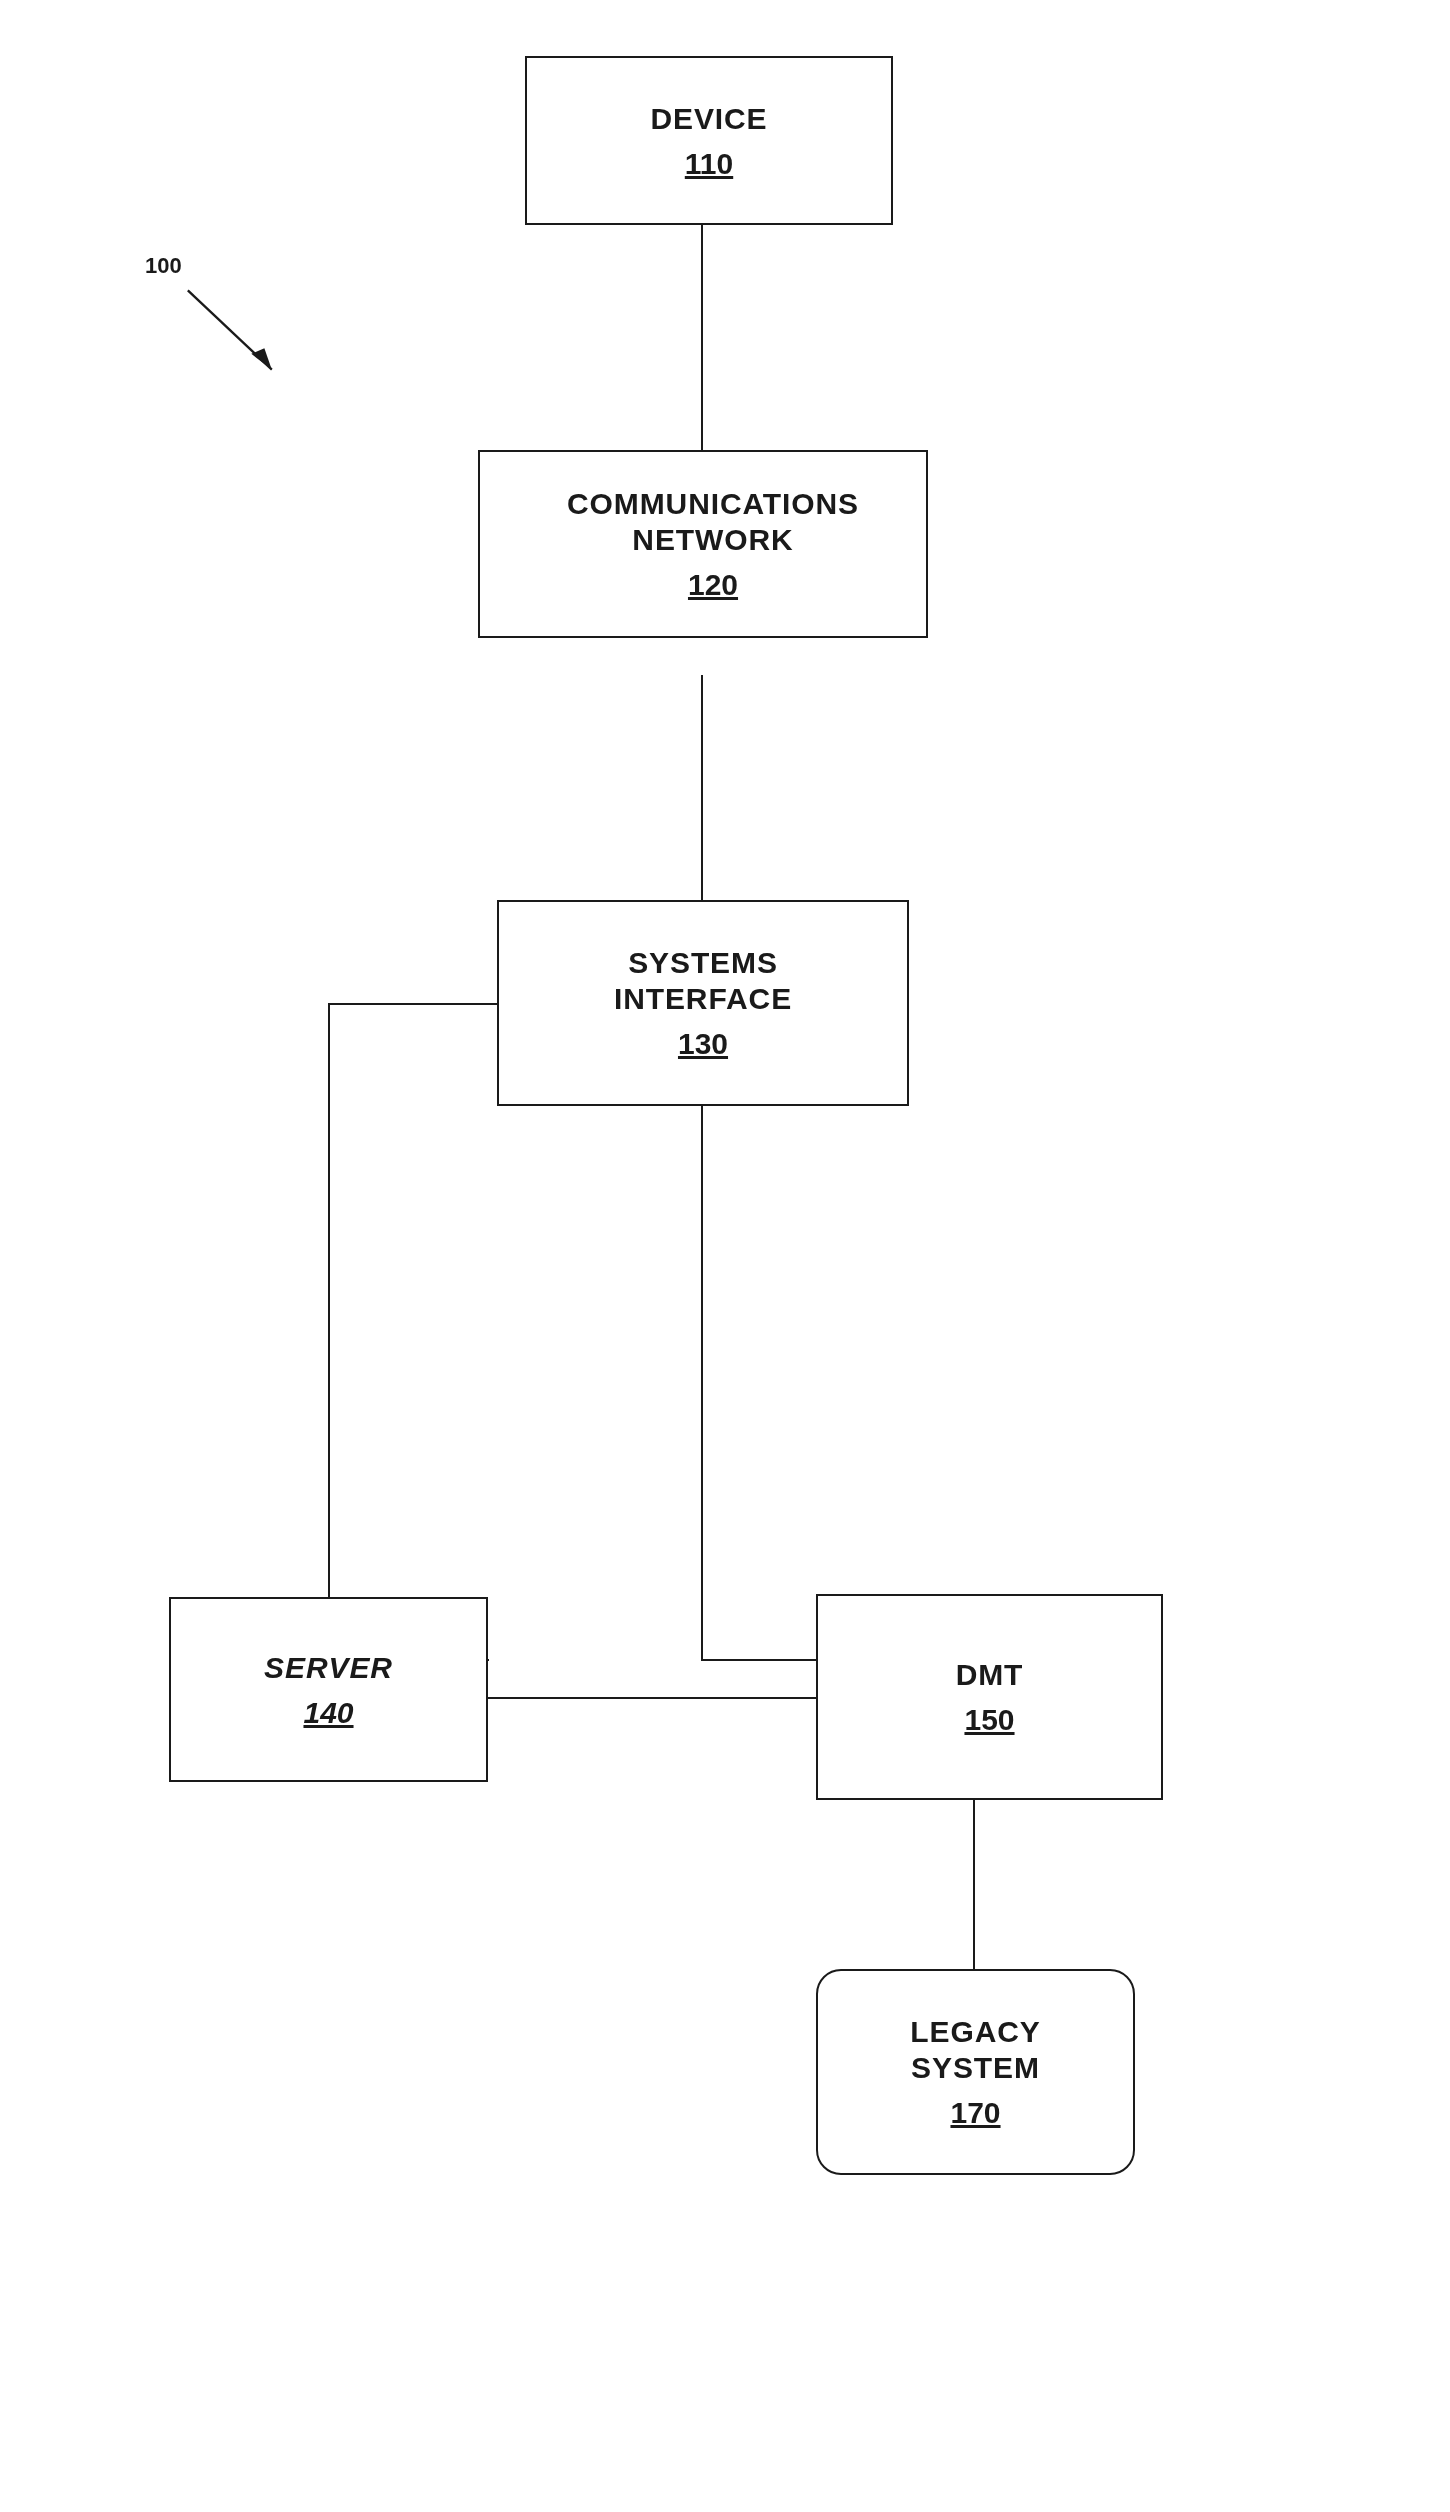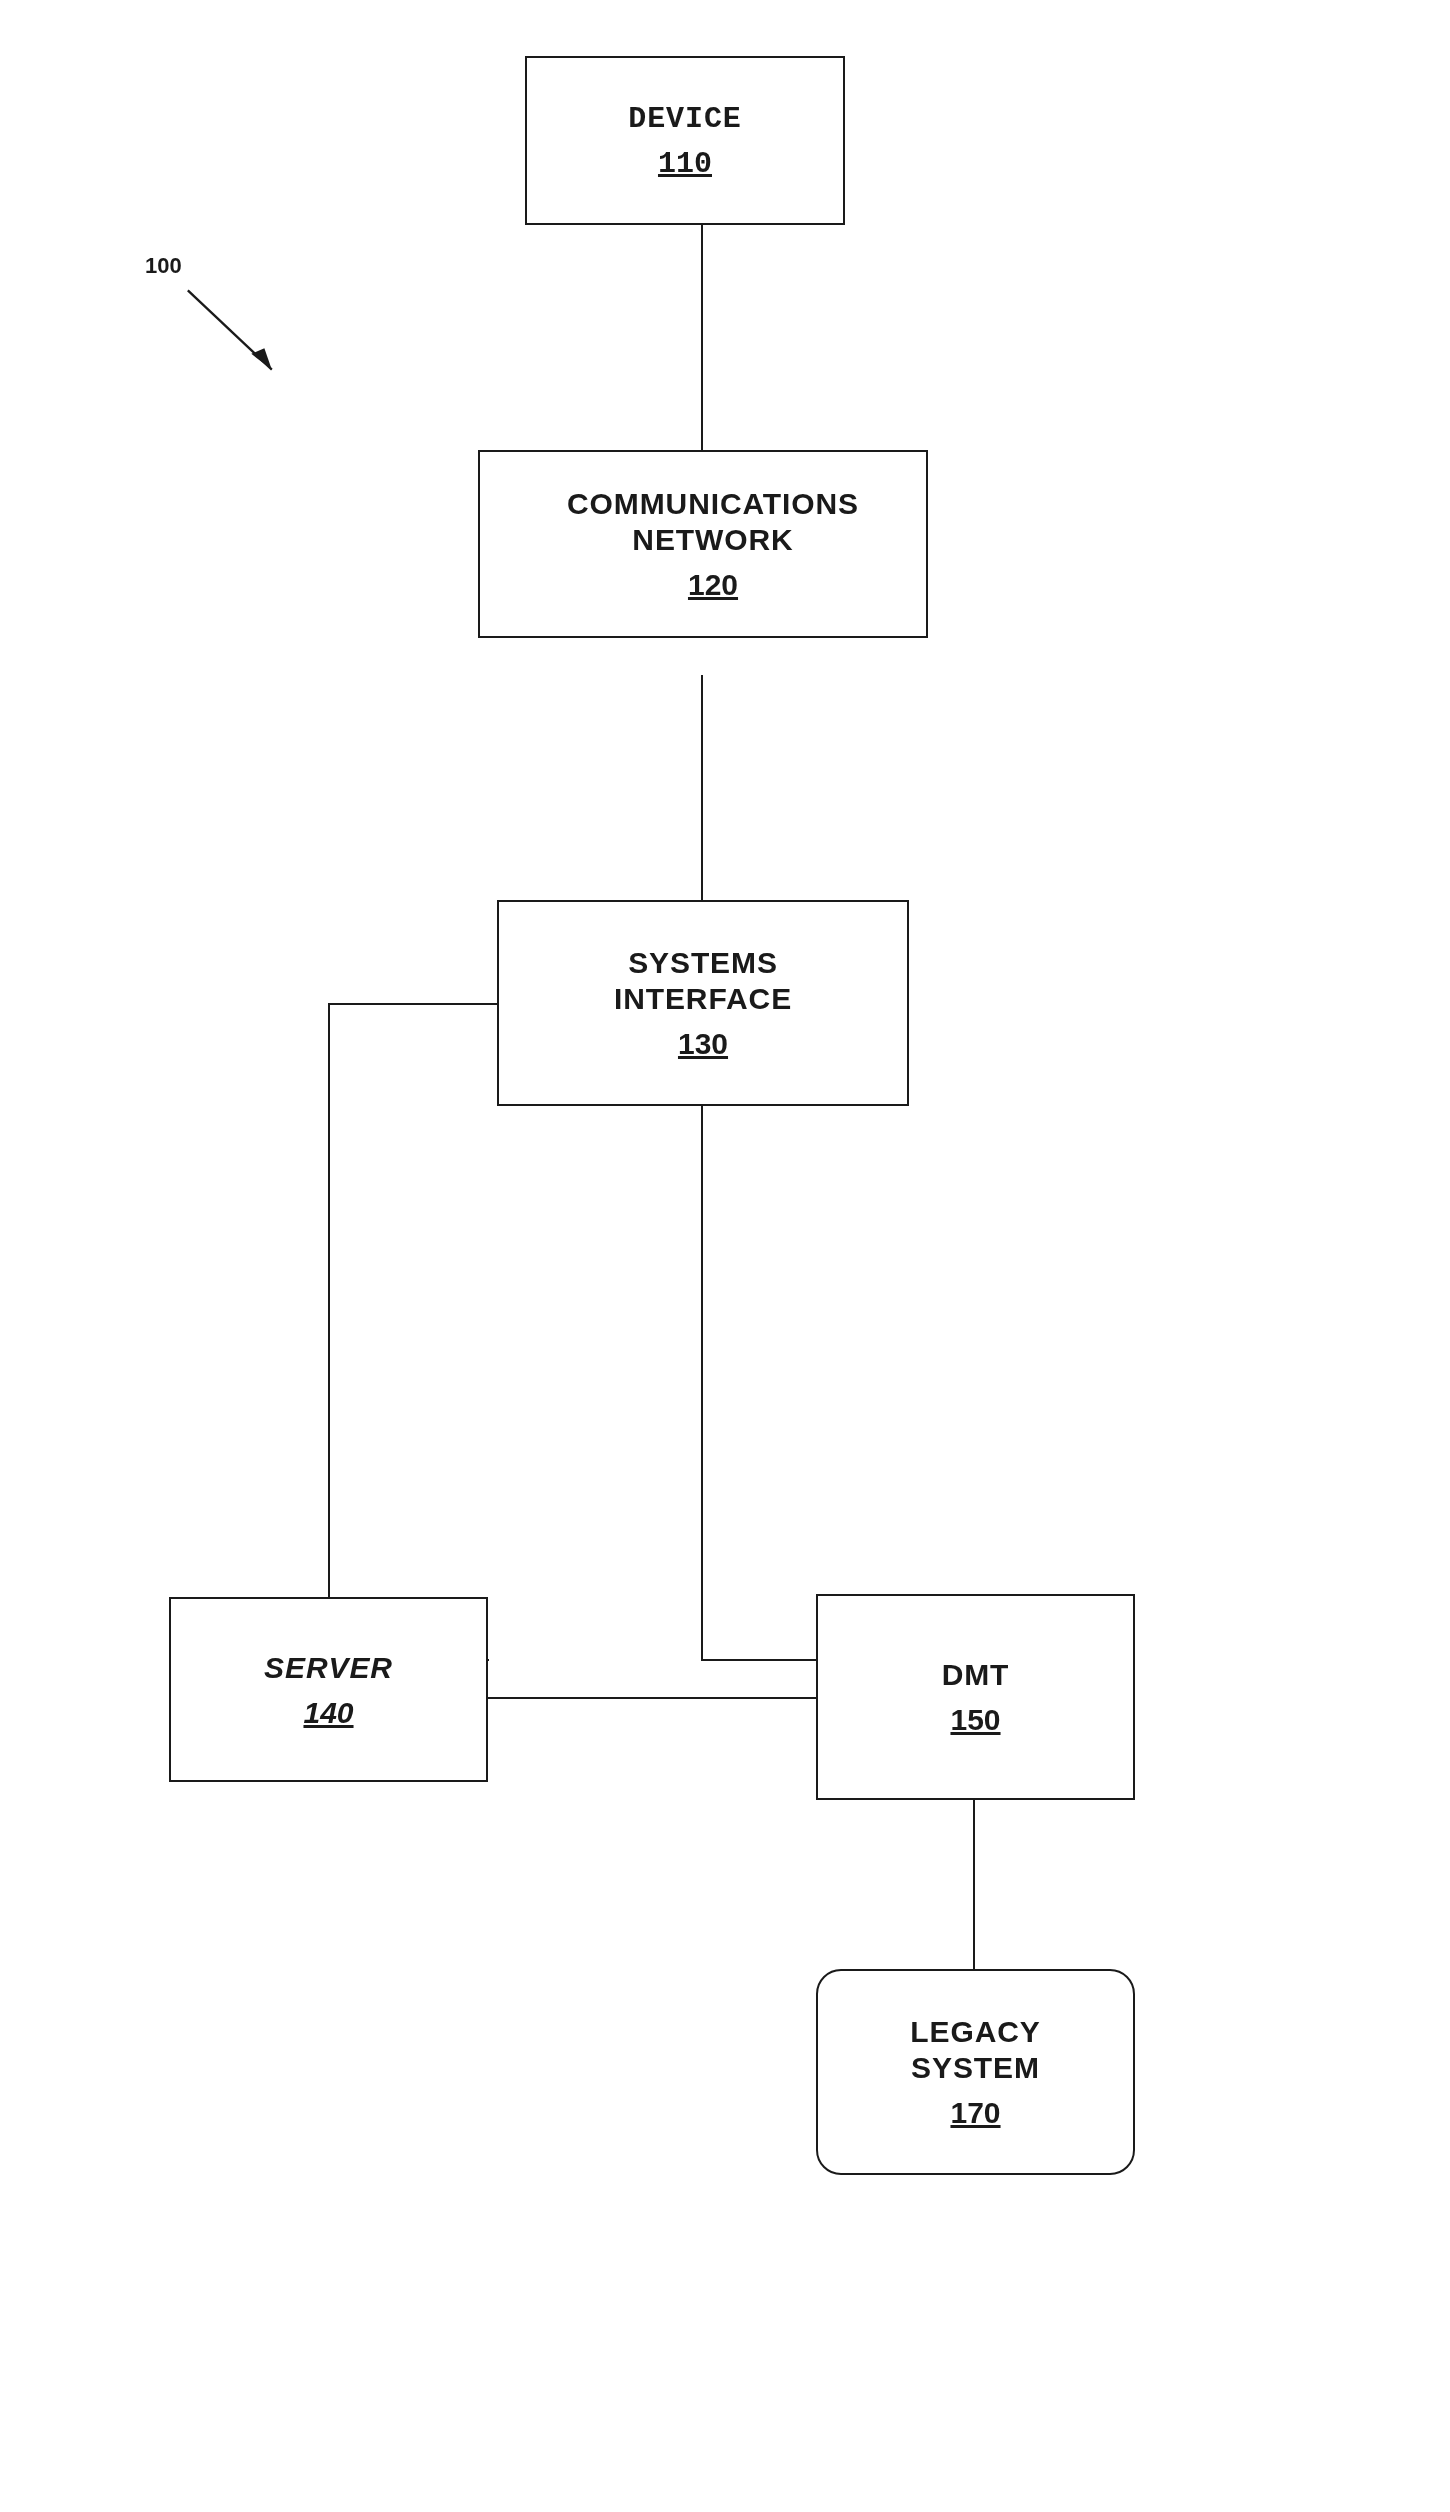--- a/index.html
+++ b/index.html
@@ -82,21 +82,21 @@
 <div class="diagram-container">
 
   <div class="ref-label" style="left: 145px; top: 253px;">100</div>
 
   <svg style="position:absolute; left:169px; top:281px; width:131px; height:112px;" viewBox="0 0 140 120" width="131" height="112">
     <line x1="20" y1="10" x2="110" y2="95" stroke="#1a1a1a" stroke-width="2.5"></line>
 
     <polygon points="110,95 88,78 102,72" fill="#1a1a1a"></polygon>
   </svg>
 
-  <div class="box" style="left:525px; top:56px; width:320px; height:169px;font-family:Liberation Mono, monospace;">
+  <div class="box" style="left:525px; top:56px; width:368px; height:169px;">
     <span class="box-label">DEVICE</span>
     <span class="box-number">110</span>
   </div>
 
   <div class="line-v" style="left:701px; top:225px; height:225px;"></div>
 
   <div class="box" style="left:478px; top:450px; width:450px; height:188px;padding-left:20px;">
     <span class="box-label" style="white-space:pre-line;">COMMUNICATIONS
 NETWORK</span>
     <span class="box-number">120</span>
@@ -118,21 +118,21 @@
 
   <div class="box" style="left:169px; top:1597px; width:319px; height:185px;font-style:italic;">
     <span class="box-label">SERVER</span>
     <span class="box-number">140</span>
   </div>
 
   <div class="line-v" style="left:701px; top:1106px; height:553px;"></div>
 
   <div class="line-h" style="left:487px; top:1697px; width:330px;"></div>
 
-  <div class="box" style="left:816px; top:1594px; width:319px; height:206px;">
+  <div class="box" style="left:816px; top:1594px; width:347px; height:206px;">
     <span class="box-label">DMT</span>
     <span class="box-number">150</span>
   </div>
 
   <div class="line-v" style="left:973px; top:1800px; height:171px;"></div>
 
   <div class="box" style="left:816px; top:1969px; width:319px; height:206px;border-radius:25px;">
     <span class="box-label" style="white-space:pre-line;">LEGACY
 SYSTEM</span>
     <span class="box-number">170</span>

